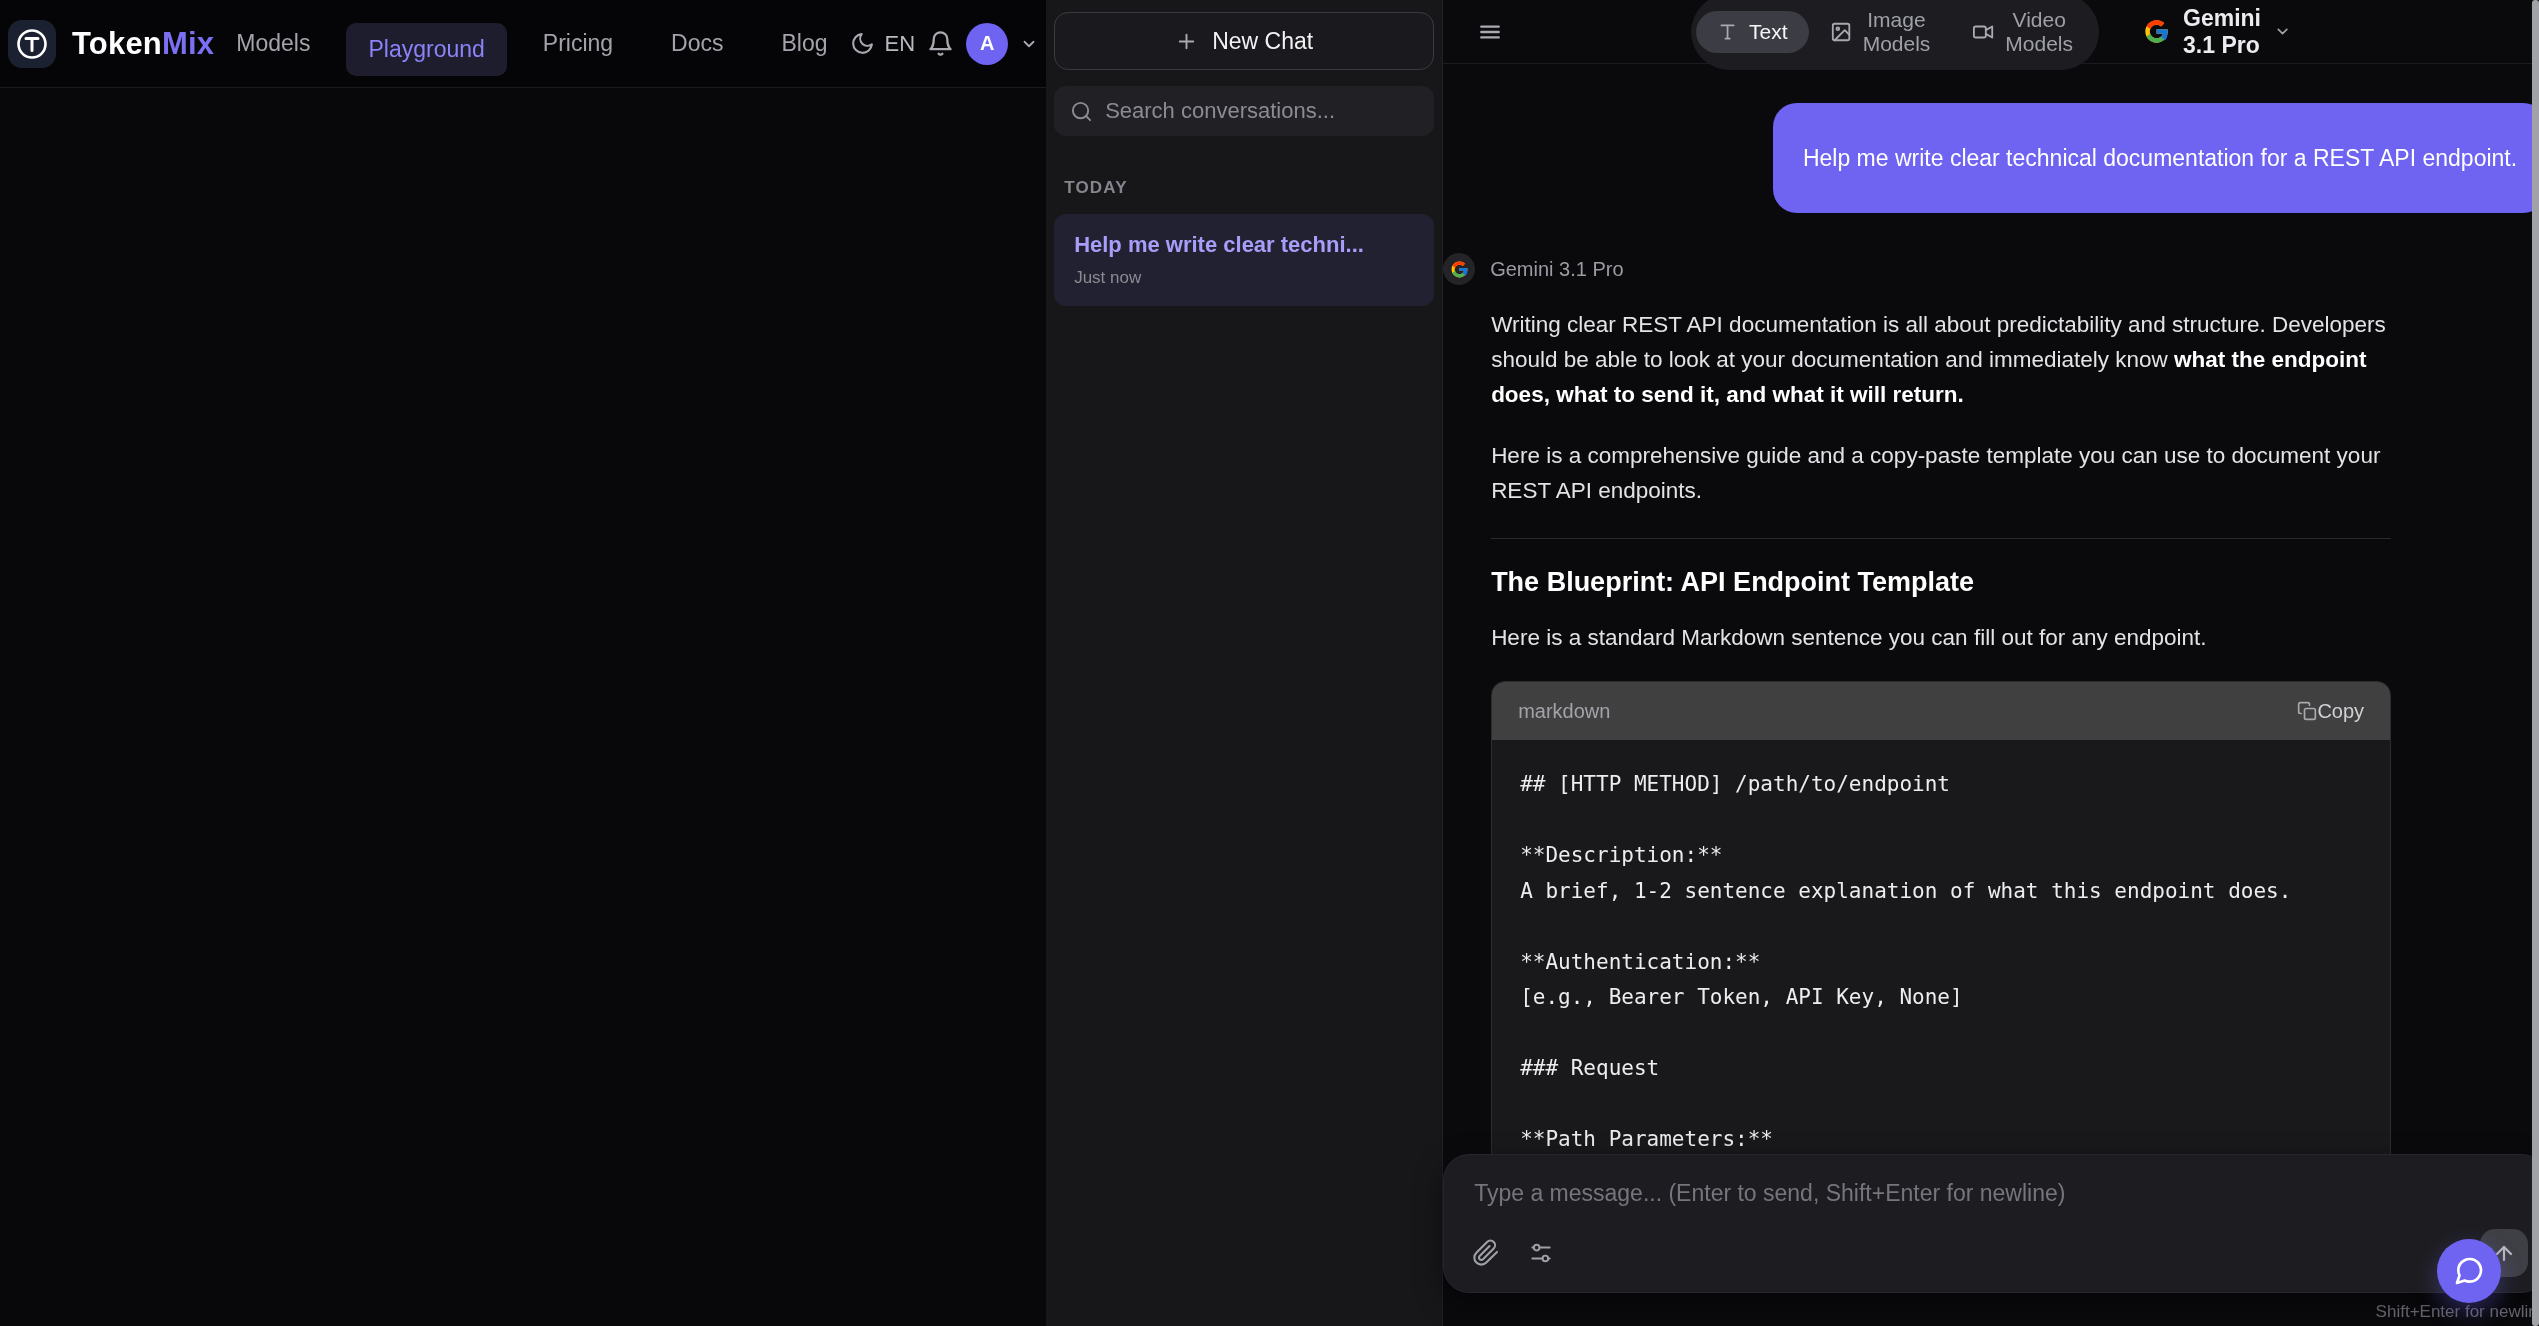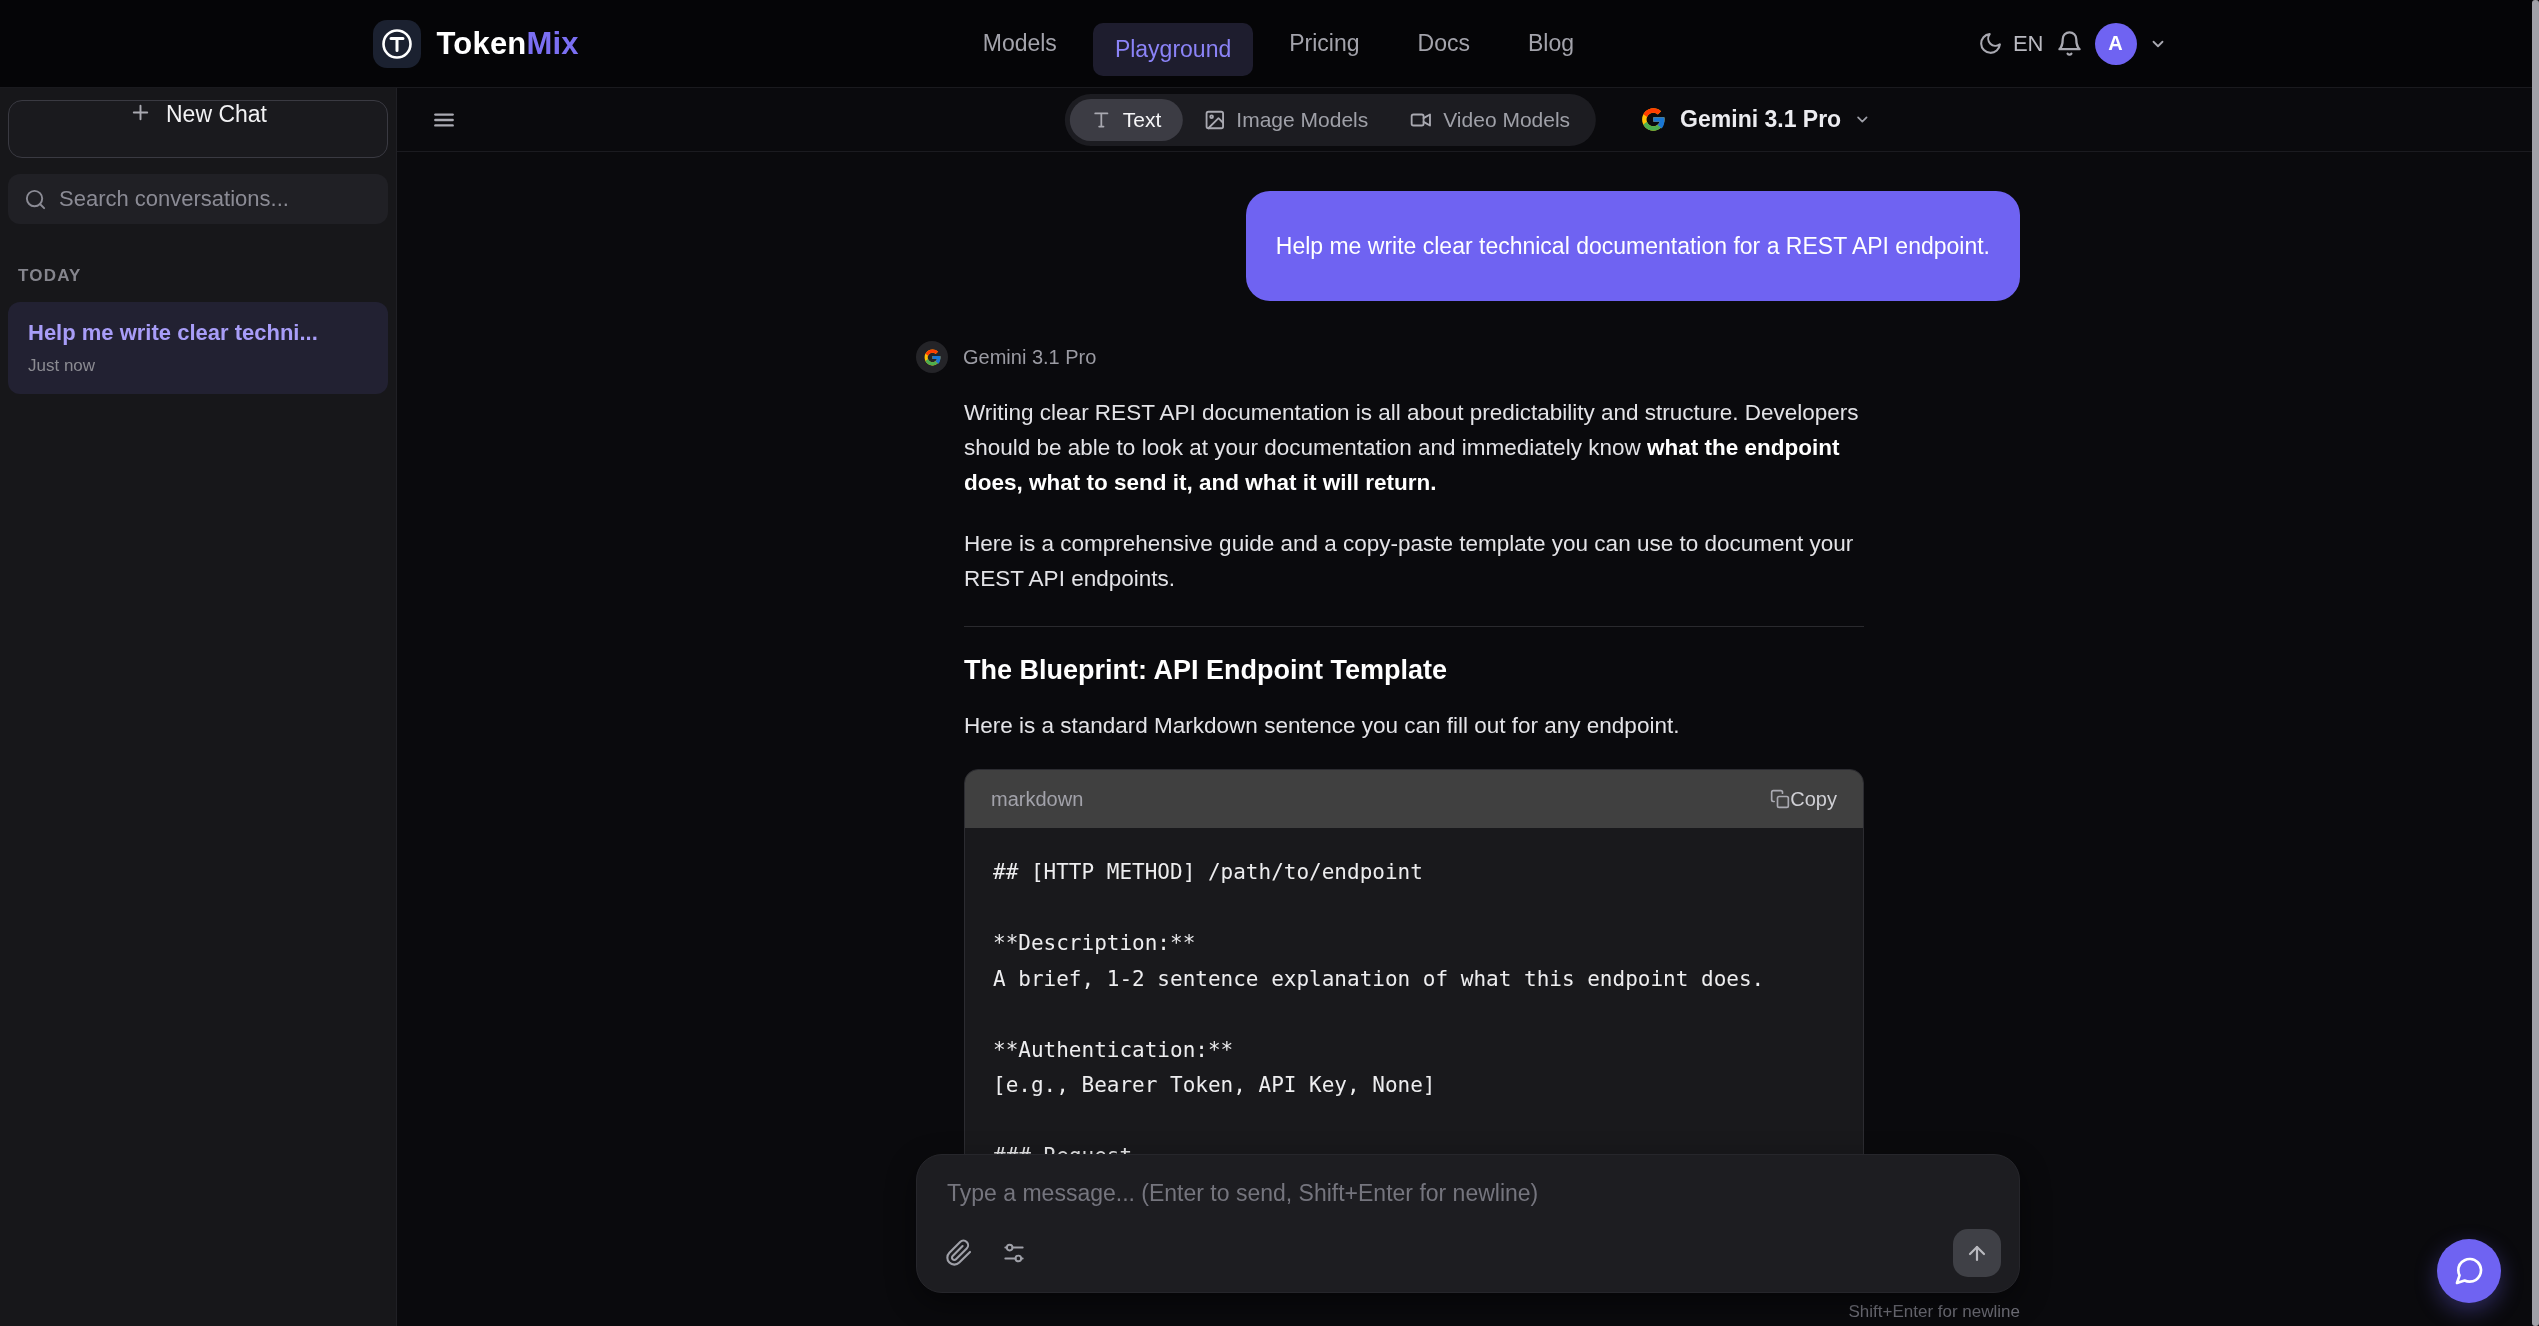--- a/index.html
+++ b/index.html
@@ -3,21 +3,21 @@
 <meta charset="utf-8">
 <style>
   * { box-sizing: border-box; margin: 0; padding: 0; }
   html,body { width: 2539px; height: 1326px; overflow: hidden; }
   body {
     font-family: "Liberation Sans", sans-serif;
     background: #08080b;
     color: #e3e3e7;
     position: relative;
   }
-  .app { width: 2539px; height: 1326px; display: flex; flex-direction: column; }
+  .app { width: 2539px; height: 1326px; display: flex; flex-direction: row; }
 
   
   .topnav {
     height: 88px; flex: 0 0 88px;
     background: #050507;
     border-bottom: 1px solid #1a1a1e;
   }
   .topnav-inner {
     height: 100%; max-width: 1810px; margin: 0 auto;
     display: flex; align-items: center; justify-content: space-between;
@@ -53,21 +53,21 @@
 
   
   .sidebar {
     width: 397px; flex: 0 0 397px;
     background: #17171a; border-right: 1px solid #202025;
     padding: 12px 8px; display: flex; flex-direction: column;
   }
   .new-chat-btn {
     height: 58px; border-radius: 14px; border: 1px solid #3a3a42;
     background: #1a1a1e; color: #f2f2f4; font-size: 23px; font-family: inherit;
-    display: flex; align-items: flex-start; justify-content: center; gap: 14px; cursor: pointer;
+    display: flex; align-items: center; justify-content: center; gap: 14px; cursor: pointer;
   }
   .search-box {
     margin-top: 16px; height: 50px; border-radius: 12px; background: #202025;
     display: flex; align-items: center; gap: 12px; padding: 0 16px;
   }
   .search-box input {
     flex: 1; background: transparent; border: none; outline: none;
     color: #cfcfd5; font-size: 22px; font-family: inherit;
   }
   .search-box input::placeholder { color: #8b8b95; }

